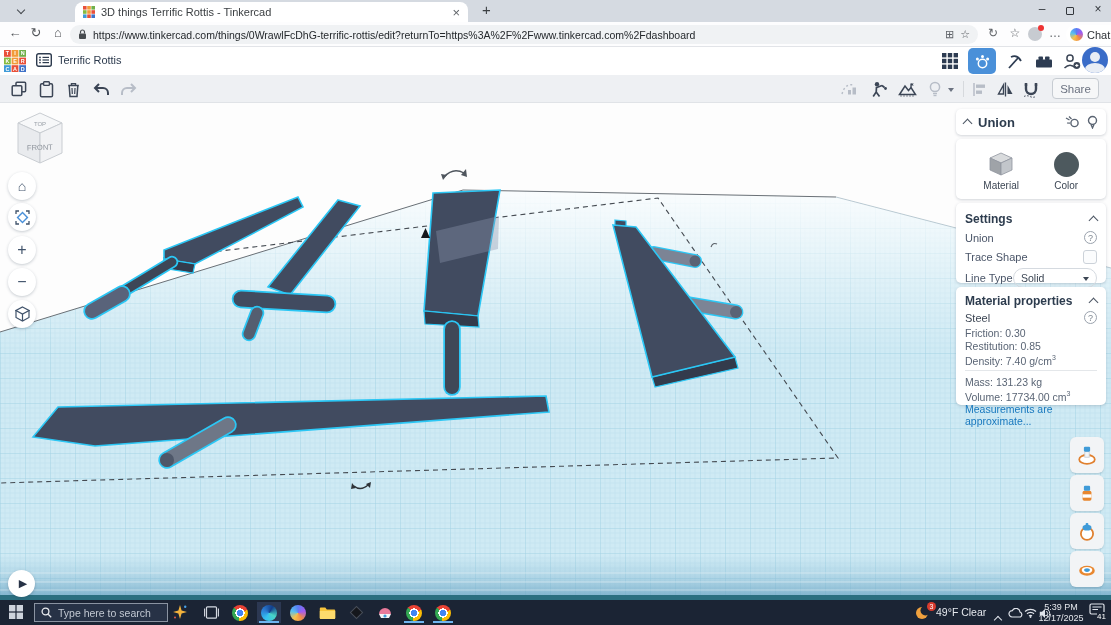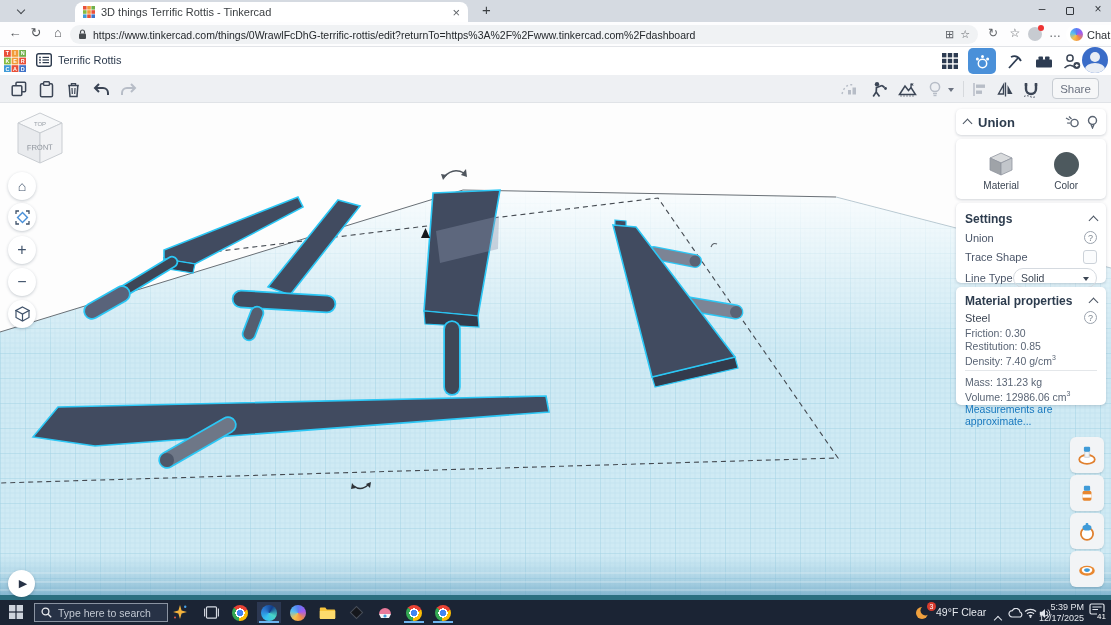--- a/index.html
+++ b/index.html
@@ -90,21 +90,21 @@
   .tbicon.active{background:#2c3852}
   .underline{position:absolute;bottom:0;left:2px;width:20px;height:2px;background:#6fb5f0}
   .appcircle{width:16px;height:16px;border-radius:50%}
   .chromeic{background:
     radial-gradient(circle at 50% 50%, #4285f4 0 30%, #fff 31% 40%, rgba(0,0,0,0) 41%),
     conic-gradient(from -50deg, #ea4335 0 33%, #fbbc05 0 66%, #34a853 0 100%)}
   .edgeic{background:conic-gradient(from 210deg, #35c1f1, #2b7cd3, #123f8c, #49d5c5, #35c1f1)}
   .copilotic{background:conic-gradient(#5a7df5,#a35bf0,#ef8a49,#f5c14b,#57c0f0,#5a7df5)}
   .trayicon{position:absolute;top:4px;color:#dfe3ea}
   #weathertxt{position:absolute;left:936px;top:6px;font-size:10.5px;color:#e4e7ec;white-space:nowrap}
-  #clock{position:absolute;left:1038px;top:2px;width:46px;text-align:right;font-size:9px;color:#e4e7ec;line-height:10.5px}
+  #clock{position:absolute;left:1038px;top:2px;width:46px;text-align:center;font-size:9px;color:#e4e7ec;line-height:10.5px}
   #notif{position:absolute;left:1089px;top:3px}
   #notif .badge{position:absolute;left:8px;top:9px;background:#1b2434;color:#fff;font-size:8px}
   #traychev{position:absolute;left:995px;top:9px;color:#dfe3ea}
   #moonbadge{position:absolute;left:927px;top:2px;width:9px;height:9px;border-radius:50%;background:#d83b2e;color:#fff;font-size:7px;text-align:center;line-height:9px}
 </style>
 </head>
 <body>
 
 <div id="titlebar">
   <div class="vtabs-btn" style="color:#44484e">
@@ -559,21 +559,21 @@
       </div>
     <div class="prow" style="height:15px">
         <span class="lbl" style="font-size:11px;color:#3c4654">Steel</span>
         <span class="qmark">?</span>
       </div>
     <div class="ln">Friction: 0.30</div>
     <div class="ln">Restitution: 0.85</div>
     <div class="ln"><span>Density: 7.40 g/cm</span><sup>3</sup></div>
     <hr>
     <div class="ln">Mass: 131.23 kg</div>
-    <div class="ln"><span>Volume: 12986.06 cm</span><sup>3</sup></div>
+    <div class="ln"><span>Volume: 17734.00 cm</span><sup>3</sup></div>
     <div class="ln link">Measurements are approximate...</div>
   </div>
 </div>
 
 <div id="taskbar">
   <svg width="14" height="14" viewBox="0 0 14 14" class="abs" style="left:9px;top:5px">
     <g fill="#cdd3dc">
         <rect x="0" y="0" width="6.4" height="6.4"></rect>
         <rect x="7.6" y="0" width="6.4" height="6.4"></rect>
         <rect x="0" y="7.6" width="6.4" height="6.4"></rect>

